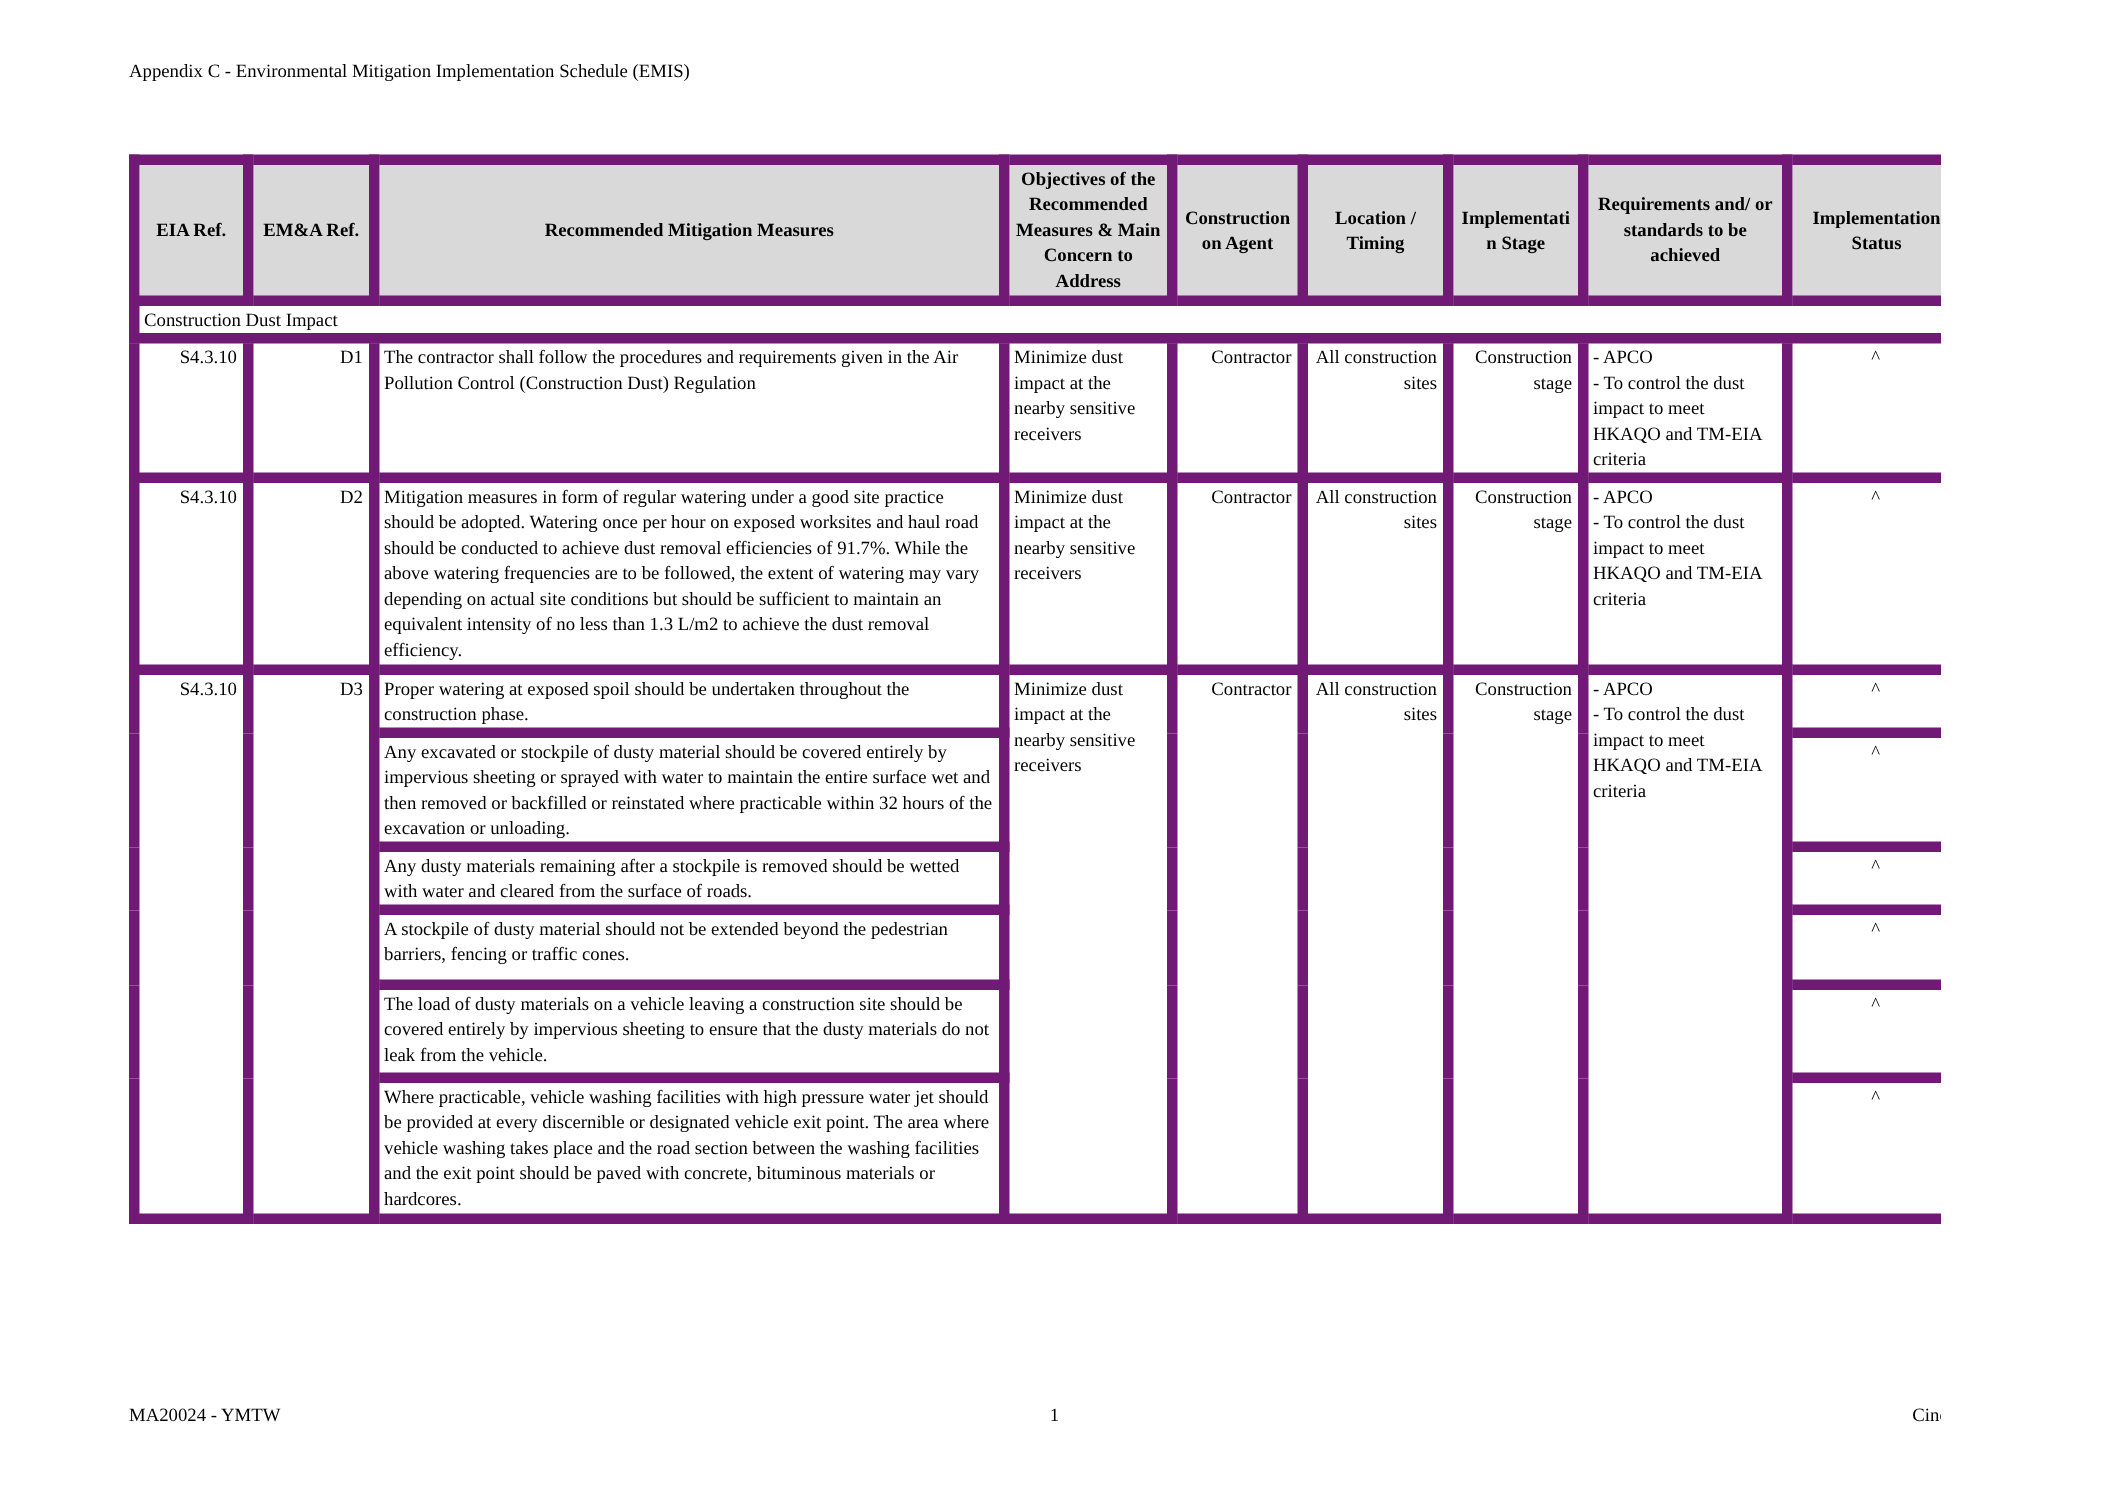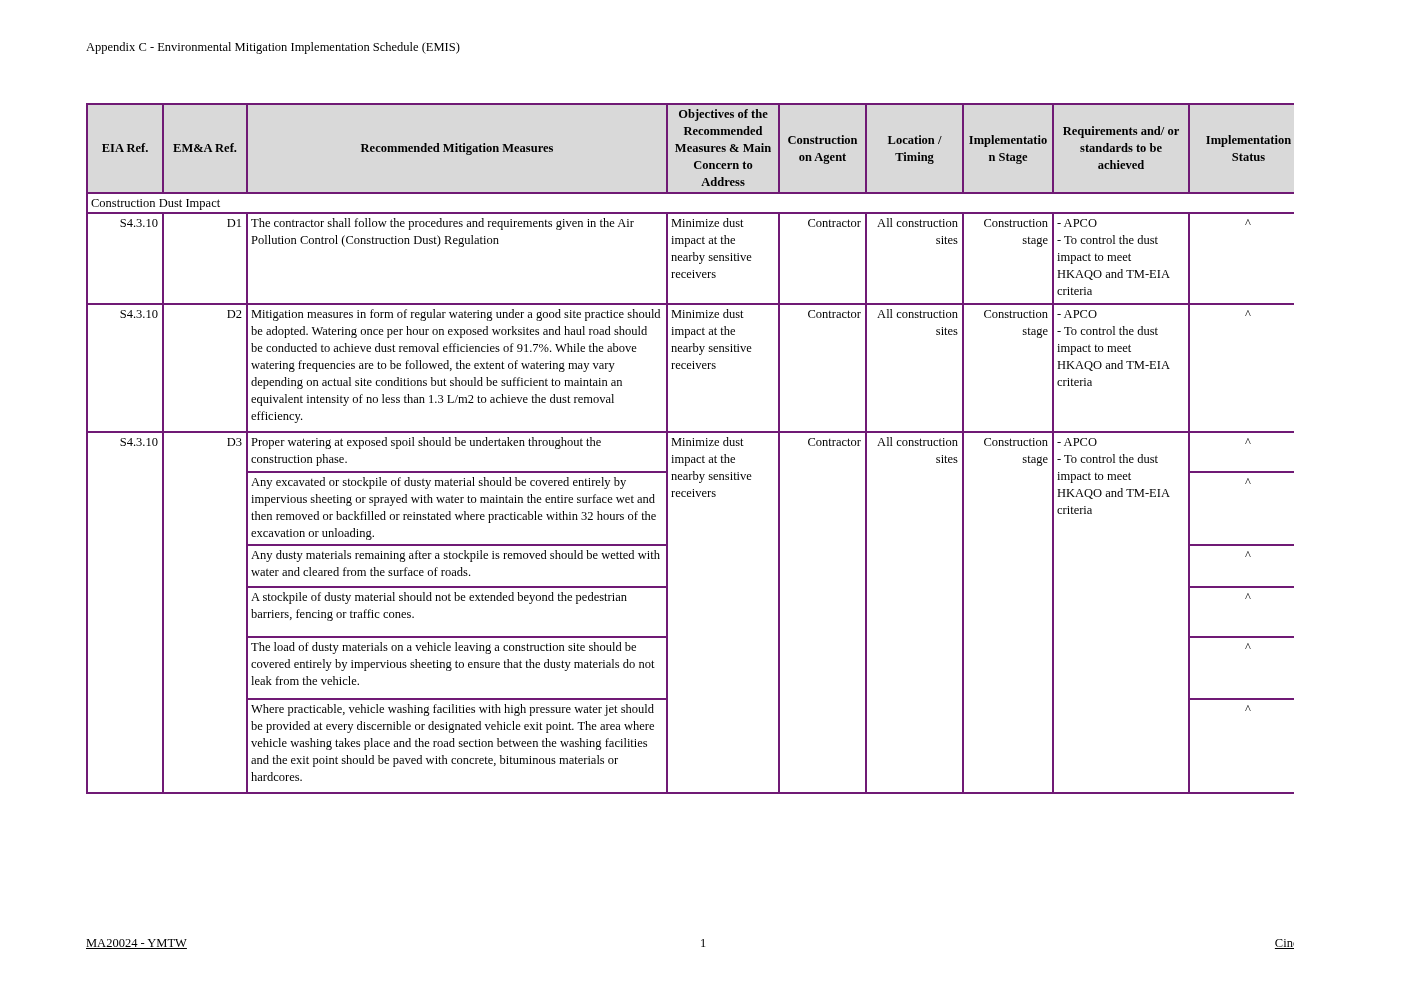--- a/index.html
+++ b/index.html
@@ -22,21 +22,21 @@
   table.emis {
     position: absolute;
     left: 86px;
     top: 103px;
     width: 1221px;
     border-collapse: collapse;
     table-layout: fixed;
     border: 2px solid #000000;
   }
   table.emis th, table.emis td {
-    border: 2px solid #701a75;
+    border: 7px solid #701a75;
     font-size: 12.5px;
     line-height: 17px;
     vertical-align: top;
     white-space: pre-line;
     overflow: hidden;
     padding: 1px 4px 0 3px;
   }
   table.emis th {
     background: #d9d9d9;
     font-weight: bold;
@@ -70,21 +70,21 @@
     width: 1234px;
     display: flex;
     justify-content: space-between;
     font-size: 12.5px;
   }
   .footer .f-center {
     position: absolute;
     left: 0; right: 0;
     text-align: center;
   }
-  .footer span { position: relative; text-decoration: underline; }
+  .footer span { position: relative; }
 </style>
 </head>
 <body>
 
 <div class="page">
 
   <div class="doc-title">Appendix C - Environmental Mitigation Implementation Schedule (EMIS)</div>
 
   <table class="emis">
     <colgroup>
@@ -106,21 +106,21 @@
       <th>Recommended Mitigation Measures</th>
       <th>Objectives of the
 Recommended
 Measures &amp; Main
 Concern to
 Address</th>
       <th>Construction
 on Agent</th>
       <th>Location /
 Timing</th>
-      <th>Implementatio
+      <th>Implementati
 n Stage</th>
       <th>Requirements and/ or
 standards to be
 achieved</th>
       <th>Implementation
 Status</th>
     </tr>
 
     <tr class="r-sec">
       <td class="section-cell" colspan="9">Construction Dust Impact</td>

